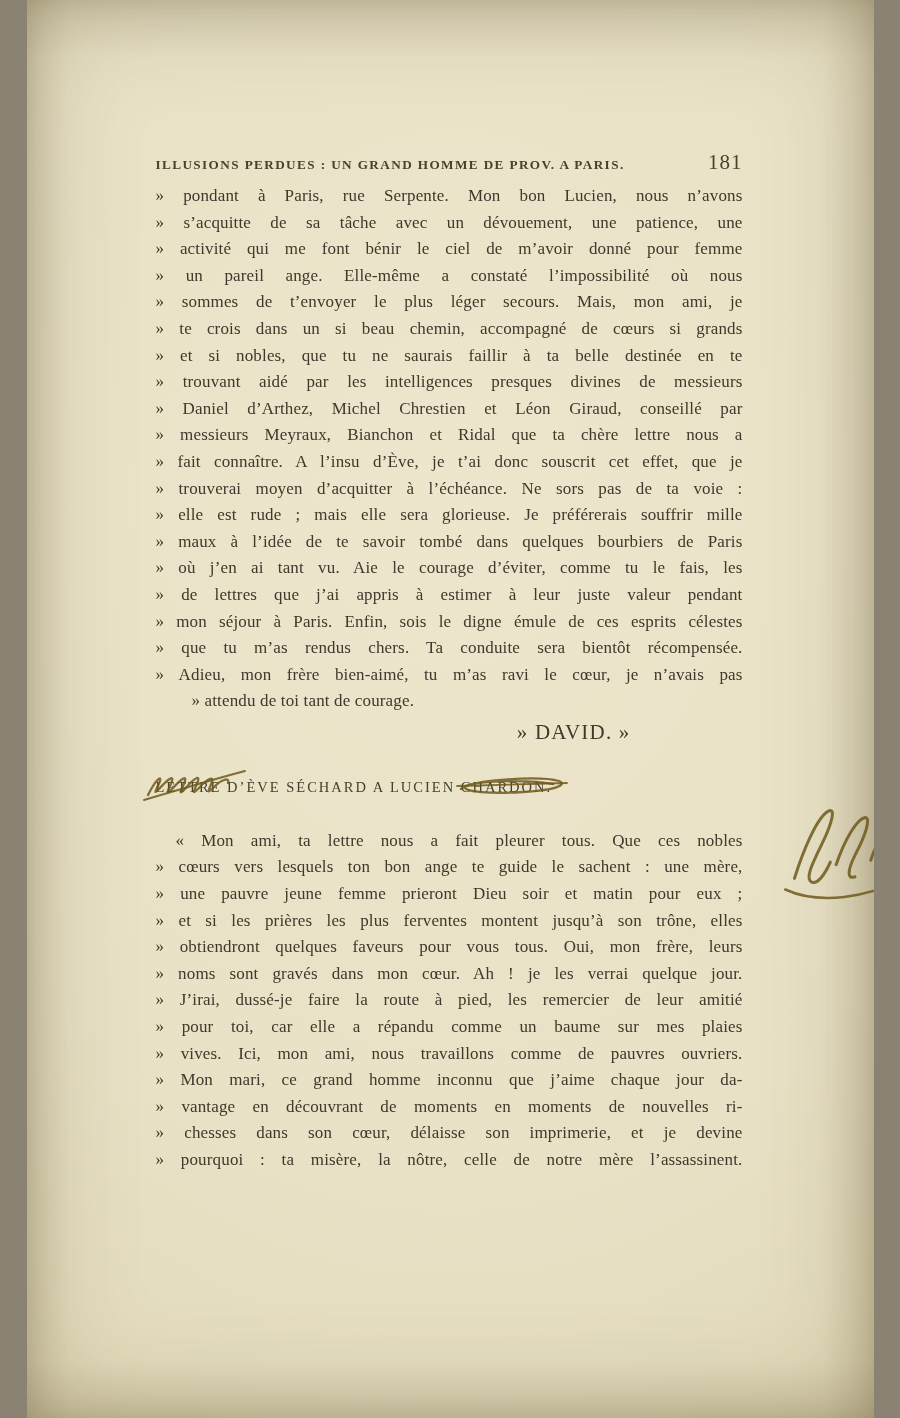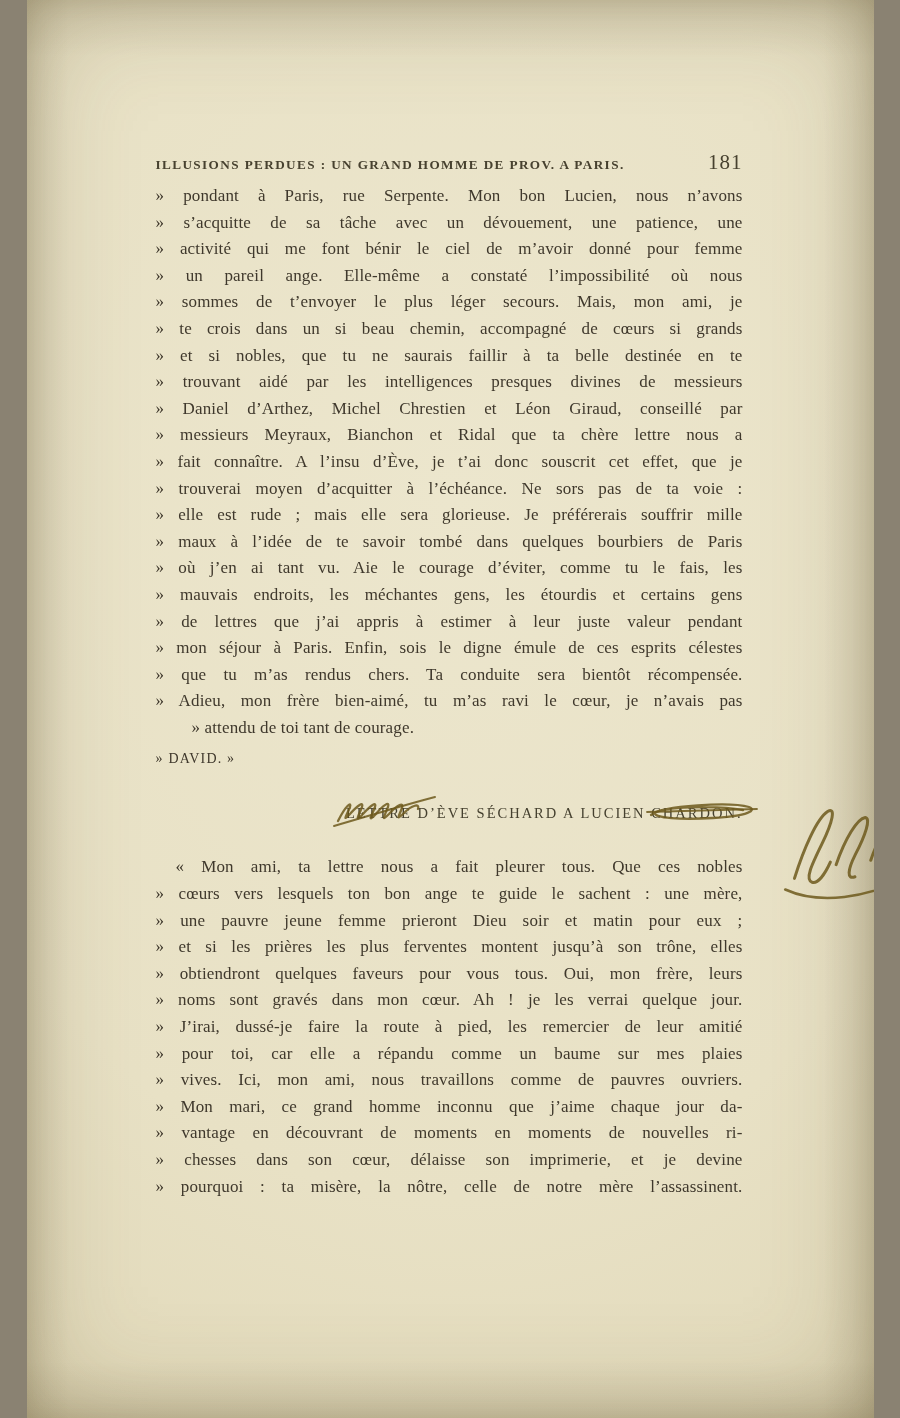--- a/index.html
+++ b/index.html
@@ -27,25 +27,25 @@
     height:20px;
   }
   .running-header .page-number { font-size:21px; font-weight:normal; letter-spacing:1px; }
   .letter { font-size:17px; line-height:26.6px; letter-spacing:.15px; }
   .letter1 { margin-top:13px; }
   .letter2 { margin-top:30px; }
   .line { text-align:justify; text-align-last:justify; }
   .line.short { text-align-last:left;margin-left:36px; }
   .line.indent { padding-left:20px; }
   .signature {
-    margin-top:4px; font-size:14px; letter-spacing:1.2px;
-    text-align:left; padding-right:112px; line-height:27px; color:#3f382c;
+    margin-top:4px; font-size:21px; letter-spacing:1.2px;
+    text-align:right; padding-right:112px; line-height:27px; color:#3f382c;
   }
   .section-heading {
-    margin-top:30px; text-align:right; font-size:14.5px;
+    margin-top:30px; text-align:left; font-size:14.5px;
     letter-spacing:2px; line-height:22px; color:#45402f; white-space:nowrap;
   }
   .section-heading .word { display:inline-block; }
   .struck { position:relative; display:inline-block; }
   .struck svg { position:absolute; pointer-events:none; }
   .struck.lettre svg { left:-14px; top:-8px; }
   .struck.chardon svg { left:-8px; top:-6px; }
   .ink { stroke:#6d591c; fill:none; stroke-linecap:round; stroke-linejoin:round; opacity:.85; }
   .margin-scribble { position:absolute; left:752px; top:796px; transform:rotate(6deg); pointer-events:none; }
 </style>
@@ -71,21 +71,20 @@
       <div class="line">» te crois dans un si beau chemin, accompagné de cœurs si grands</div>
       <div class="line">» et si nobles, que tu ne saurais faillir à ta belle destinée en te</div>
       <div class="line">» trouvant aidé par les intelligences presques divines de messieurs</div>
       <div class="line">» Daniel d’Arthez, Michel Chrestien et Léon Giraud, conseillé par</div>
       <div class="line">» messieurs Meyraux, Bianchon et Ridal que ta chère lettre nous a</div>
       <div class="line">» fait connaître. A l’insu d’Ève, je t’ai donc souscrit cet effet, que je</div>
       <div class="line">» trouverai moyen d’acquitter à l’échéance. Ne sors pas de ta voie :</div>
       <div class="line">» elle est rude ; mais elle sera glorieuse. Je préférerais souffrir mille</div>
       <div class="line">» maux à l’idée de te savoir tombé dans quelques bourbiers de Paris</div>
       <div class="line">» où j’en ai tant vu. Aie le courage d’éviter, comme tu le fais, les</div>
-      <div class="line">» mauvais endroits, les méchantes gens, les étourdis et certains gens</div>
       <div class="line">» de lettres que j’ai appris à estimer à leur juste valeur pendant</div>
       <div class="line">» mon séjour à Paris. Enfin, sois le digne émule de ces esprits célestes</div>
       <div class="line">» que tu m’as rendus chers. Ta conduite sera bientôt récompensée.</div>
       <div class="line">» Adieu, mon frère bien-aimé, tu m’as ravi le cœur, je n’avais pas</div>
       <div class="line short">» attendu de toi tant de courage.</div>
     </div>
 
     <div class="signature">» DAVID. »</div>
 
     <div class="section-heading">

